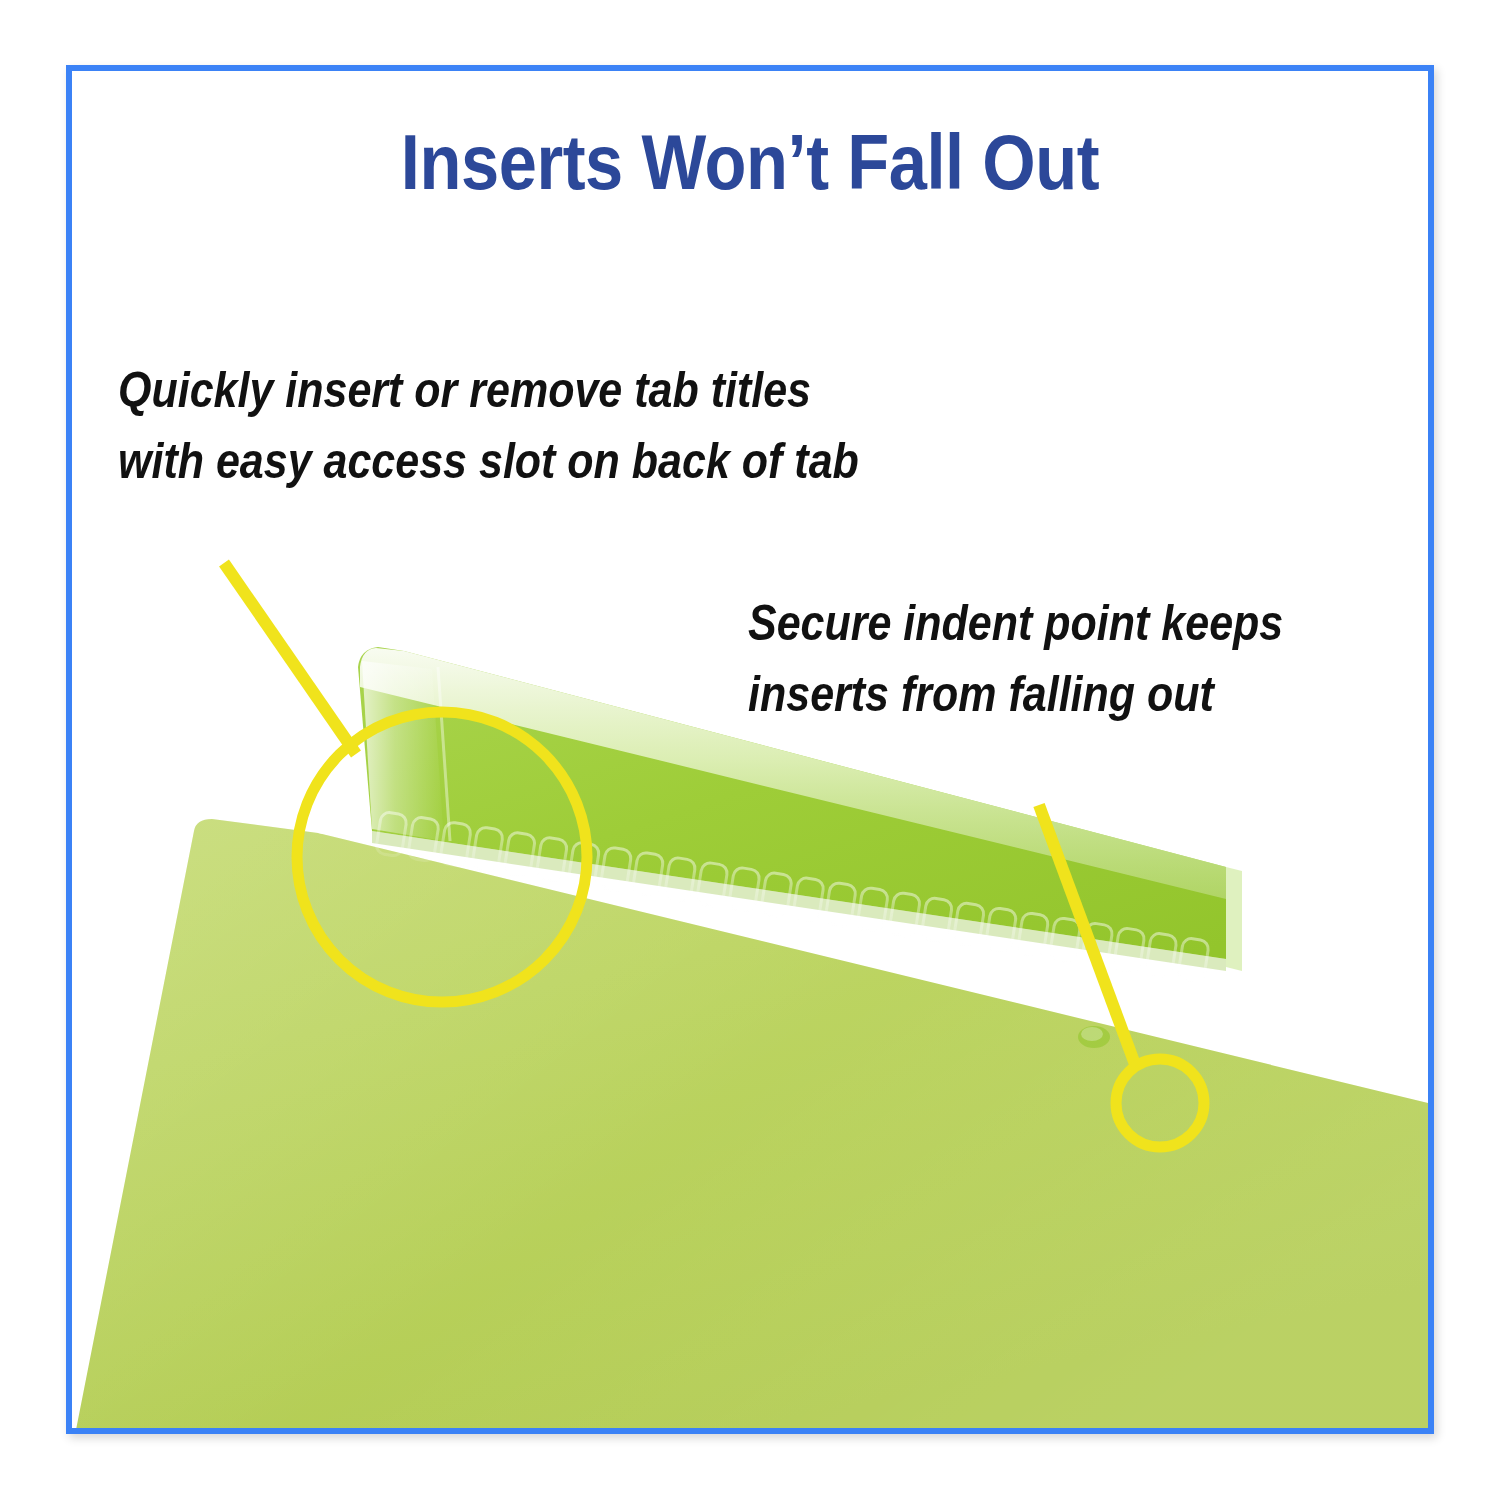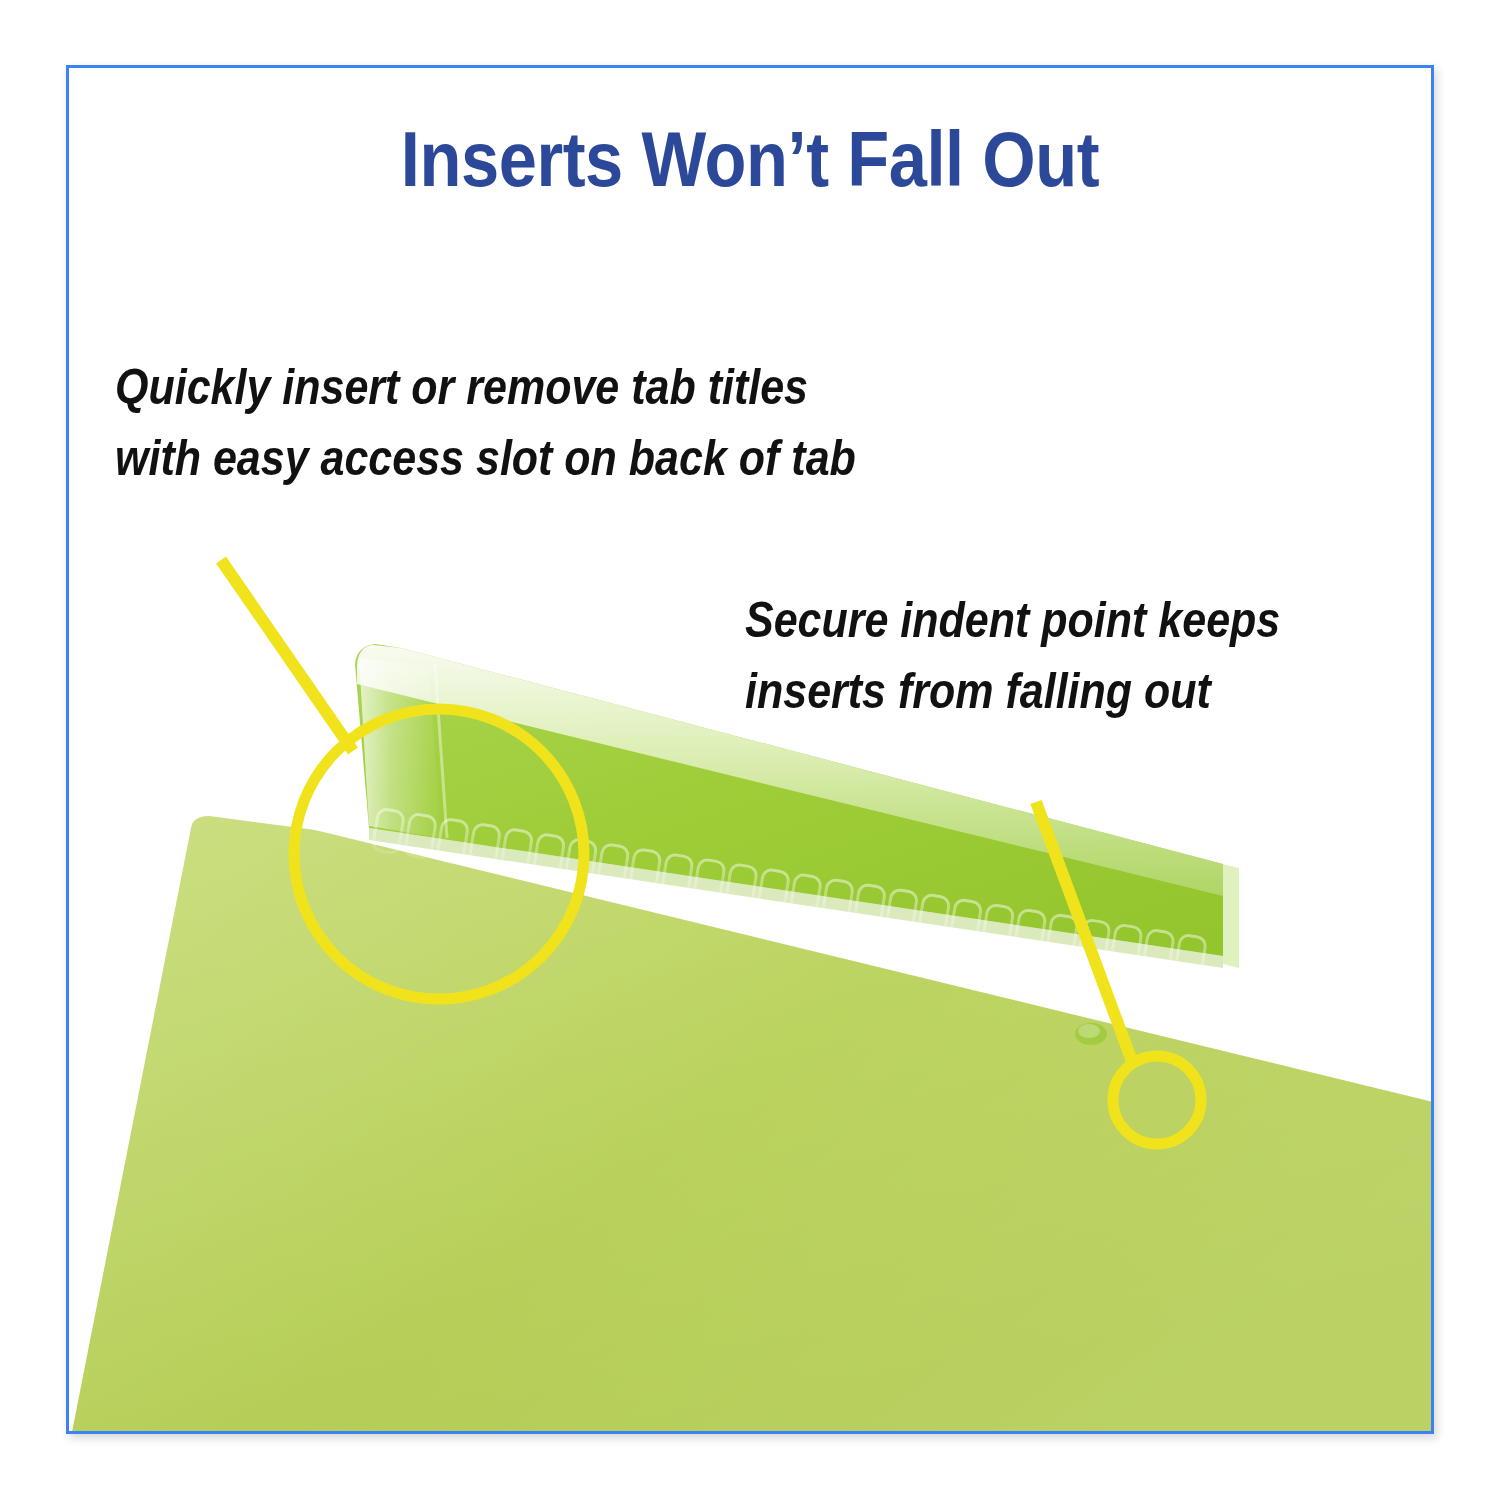--- a/index.html
+++ b/index.html
@@ -22,21 +22,21 @@
   }
 
   
   #card {
     position: absolute;
     left: 66px;
     top: 65px;
     width: 1368px;
     height: 1369px;
     background: #ffffff;
-    border: 3px solid #3b82f6;
+    border: 6px solid #3b82f6;
     box-sizing: border-box;
     box-shadow: 3px 4px 9px rgba(0,0,0,0.16);
     overflow: hidden;
   }
 
   
   #headline {
     position: absolute;
     left: 0;
     top: 52px;

